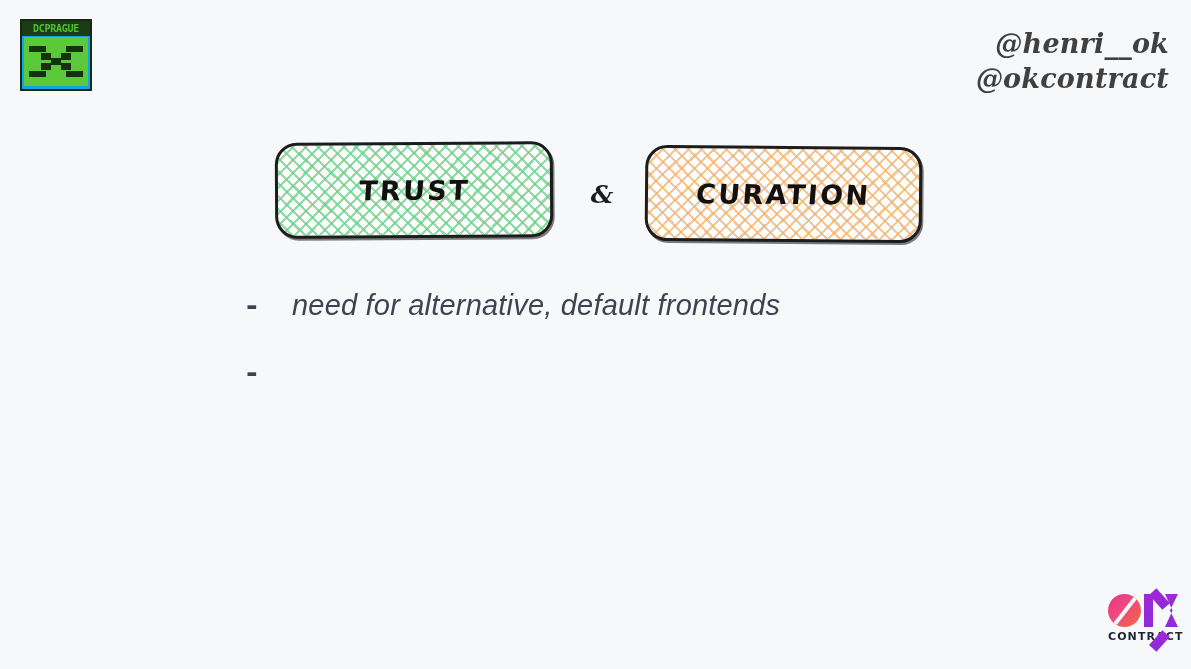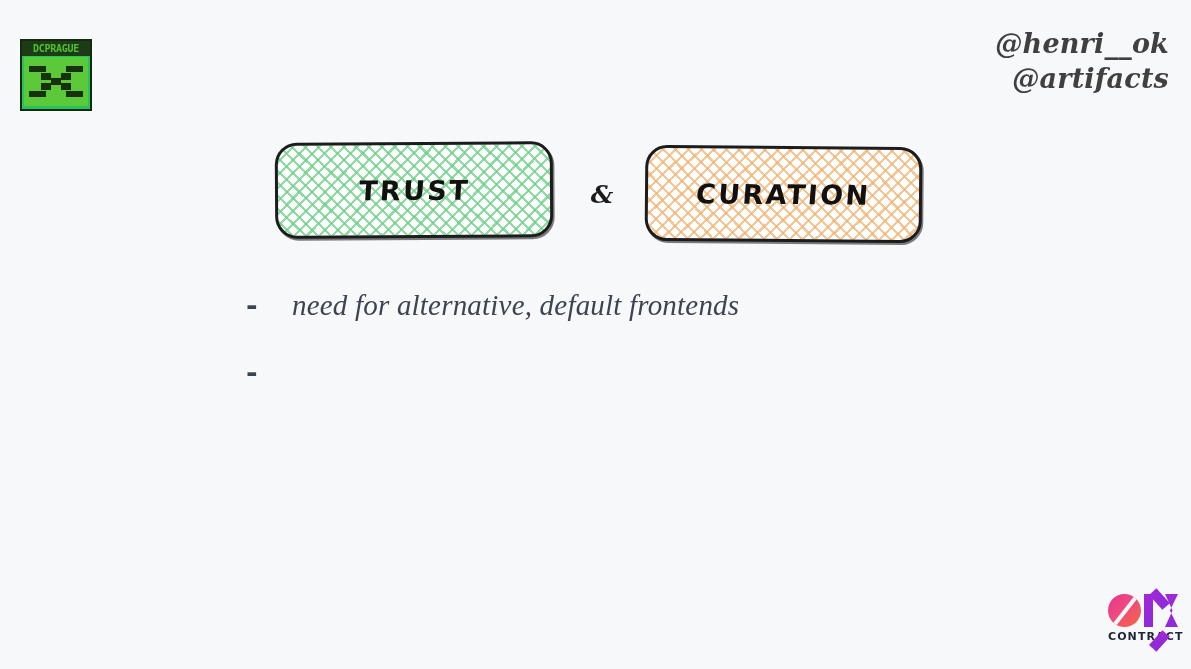--- a/index.html
+++ b/index.html
@@ -17,24 +17,24 @@
     position: relative;
     width: 1191px;
     height: 669px;
     background: #f7f8fa;
   }
 
   
   #dcprague-logo {
     position: absolute;
     left: 20px;
-    top: 39px;
+    top: 19px;
     width: 72px;
     height: 72px;
-    background: #22c55e;
+    background: #0ea5e9;
     border: 2px solid #14290f;
     box-sizing: border-box;
     display: flex;
     flex-direction: column;
     align-items: stretch;
   }
   #dcprague-wordmark {
     height: 15px;
     line-height: 15px;
     text-align: center;
@@ -164,21 +164,21 @@
     width: 46px;
     flex: 0 0 46px;
     font-family: "DejaVu Serif", serif;
     font-weight: bold;
     font-size: 28px;
     line-height: 47px;
     color: #3b4250;
   }
   .bullet-text,
   .bullet-sub {
-    font-family: Liberation Serif, serif;
+    font-family: Liberation Sans, sans-serif;
     font-style: italic;
     font-size: 29px;
     line-height: 47px;
     color: #3d4450;
     letter-spacing: 0.2px;
     white-space: nowrap;
   }
   .bullet-sub { margin-left: 46px; }
 
   
@@ -260,21 +260,21 @@
       <i class="px-e"></i>
         <i class="px-f"></i>
       <i class="px-g"></i>
         <i class="px-h"></i>
       <i class="px-i"></i>
     </div>
   </div>
 
   <div id="handles">
     <div>@henri__ok</div>
-    <div>@artifacts</div>
+    <div>@okcontract</div>
   </div>
 
   <div id="concept-row">
     <div id="box-trust" class="concept-box">
       <span class="concept-label">TRUST</span>
     </div>
     <div id="concept-conjunction">&amp;</div>
     <div id="box-curation" class="concept-box">
       <span class="concept-label">CURATION</span>
     </div>

